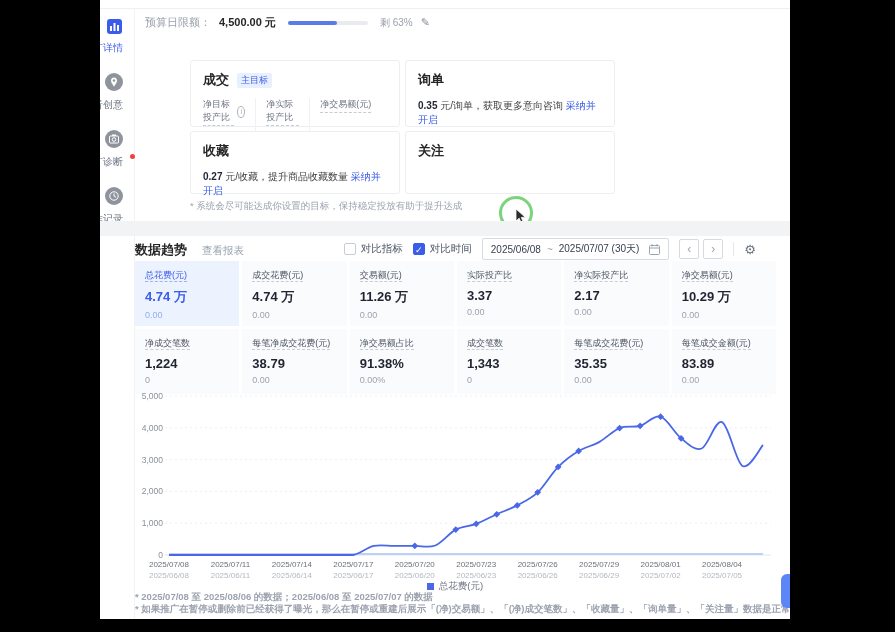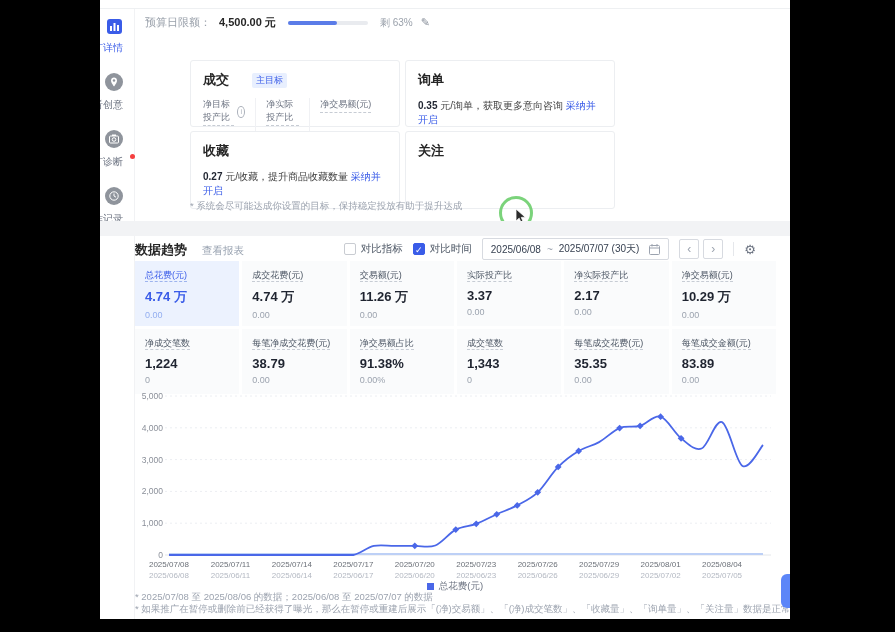--- a/index.html
+++ b/index.html
@@ -25,22 +25,22 @@
   .bar i{display:block;height:4px;border-radius:2px;background:#5b7ce8;}
   .dim{color:#9aa1ab;font-size:10px;}
   .pencil{color:#8a919c;font-size:11px;cursor:pointer;}
   .tab-on{color:#262626;font-weight:bold;}
   .tab-off{color:#6b7280;}
   .vdiv{width:1px;height:10px;background:#e3e5e9;margin:0 10px;}
 
   
   .gcards{position:absolute;left:90px;top:60px;display:grid;grid-template-columns:210px 210px;gap:4px 5px;}
   .gcard{border:1px solid #eceef1;border-radius:3px;background:#fff;padding:10px 12px;box-sizing:border-box;height:67px;}
-  .gcard.short{height:78px;}
-  .gtitle{font-size:13px;font-weight:bold;color:#262626;display:flex;align-items:center;gap:23px;}
+  .gcard.short{height:63px;}
+  .gtitle{font-size:13px;font-weight:bold;color:#262626;display:flex;align-items:center;gap:8px;}
   .badge{font-size:9px;color:#3a5ce8;background:#e8effe;border-radius:2px;padding:1px 4px;font-weight:normal;}
   .gmetrics{display:flex;margin-top:9px;}
   .gcol{padding-right:10px;}
   .gcol + .gcol{border-left:1px solid #f0f1f4;padding-left:10px;}
   .glabel{font-size:9px;color:#6b7280;display:flex;align-items:center;gap:3px;}
   .glabel span{border-bottom:1px dashed #c7ccd4;padding-bottom:1px;}
   .gval{font-size:12px;color:#1f2430;font-weight:bold;margin-top:24px;display:flex;gap:4px;align-items:center;}
   .gdesc{font-size:10px;color:#444;margin-top:10px;}
   .gdesc b{color:#1f2430;}
   .blue{color:#3a5ce8;cursor:pointer;}
@@ -80,21 +80,21 @@
   .msub{font-size:9px;color:#9ca3af;margin-top:4px;}
   .mcard.sel .msub{color:#93aef0;}
 
   
   .chart{position:absolute;left:35px;top:384px;}
   .ytick{font-size:8.5px;fill:#8a8f99;}
   .xtick1{font-size:8px;fill:#6b7078;}
   .xtick2{font-size:8px;fill:#b3b8c2;}
   .legend{position:absolute;left:35px;top:580px;width:640px;text-align:center;font-size:9.5px;color:#6b7280;cursor:pointer;}
   .legend .sq{display:inline-block;width:7px;height:7px;background:#4a67e8;margin-right:5px;vertical-align:middle;}
-  .fn{position:absolute;left:35px;font-size:9.5px;color:#9ca3af;white-space:nowrap;}
+  .fn{position:absolute;left:35px;font-size:9.5px;color:#9ca3af;white-space:nowrap;font-weight:bold;}
 
   .pill{position:absolute;right:0;top:574px;width:9px;height:34px;background:#5c86f8;border-radius:6px 0 0 6px;cursor:pointer;}
 </style>
 </head>
 <body>
 
 <div class="stage">
   <div class="content">
     <div class="topline"></div>
 

